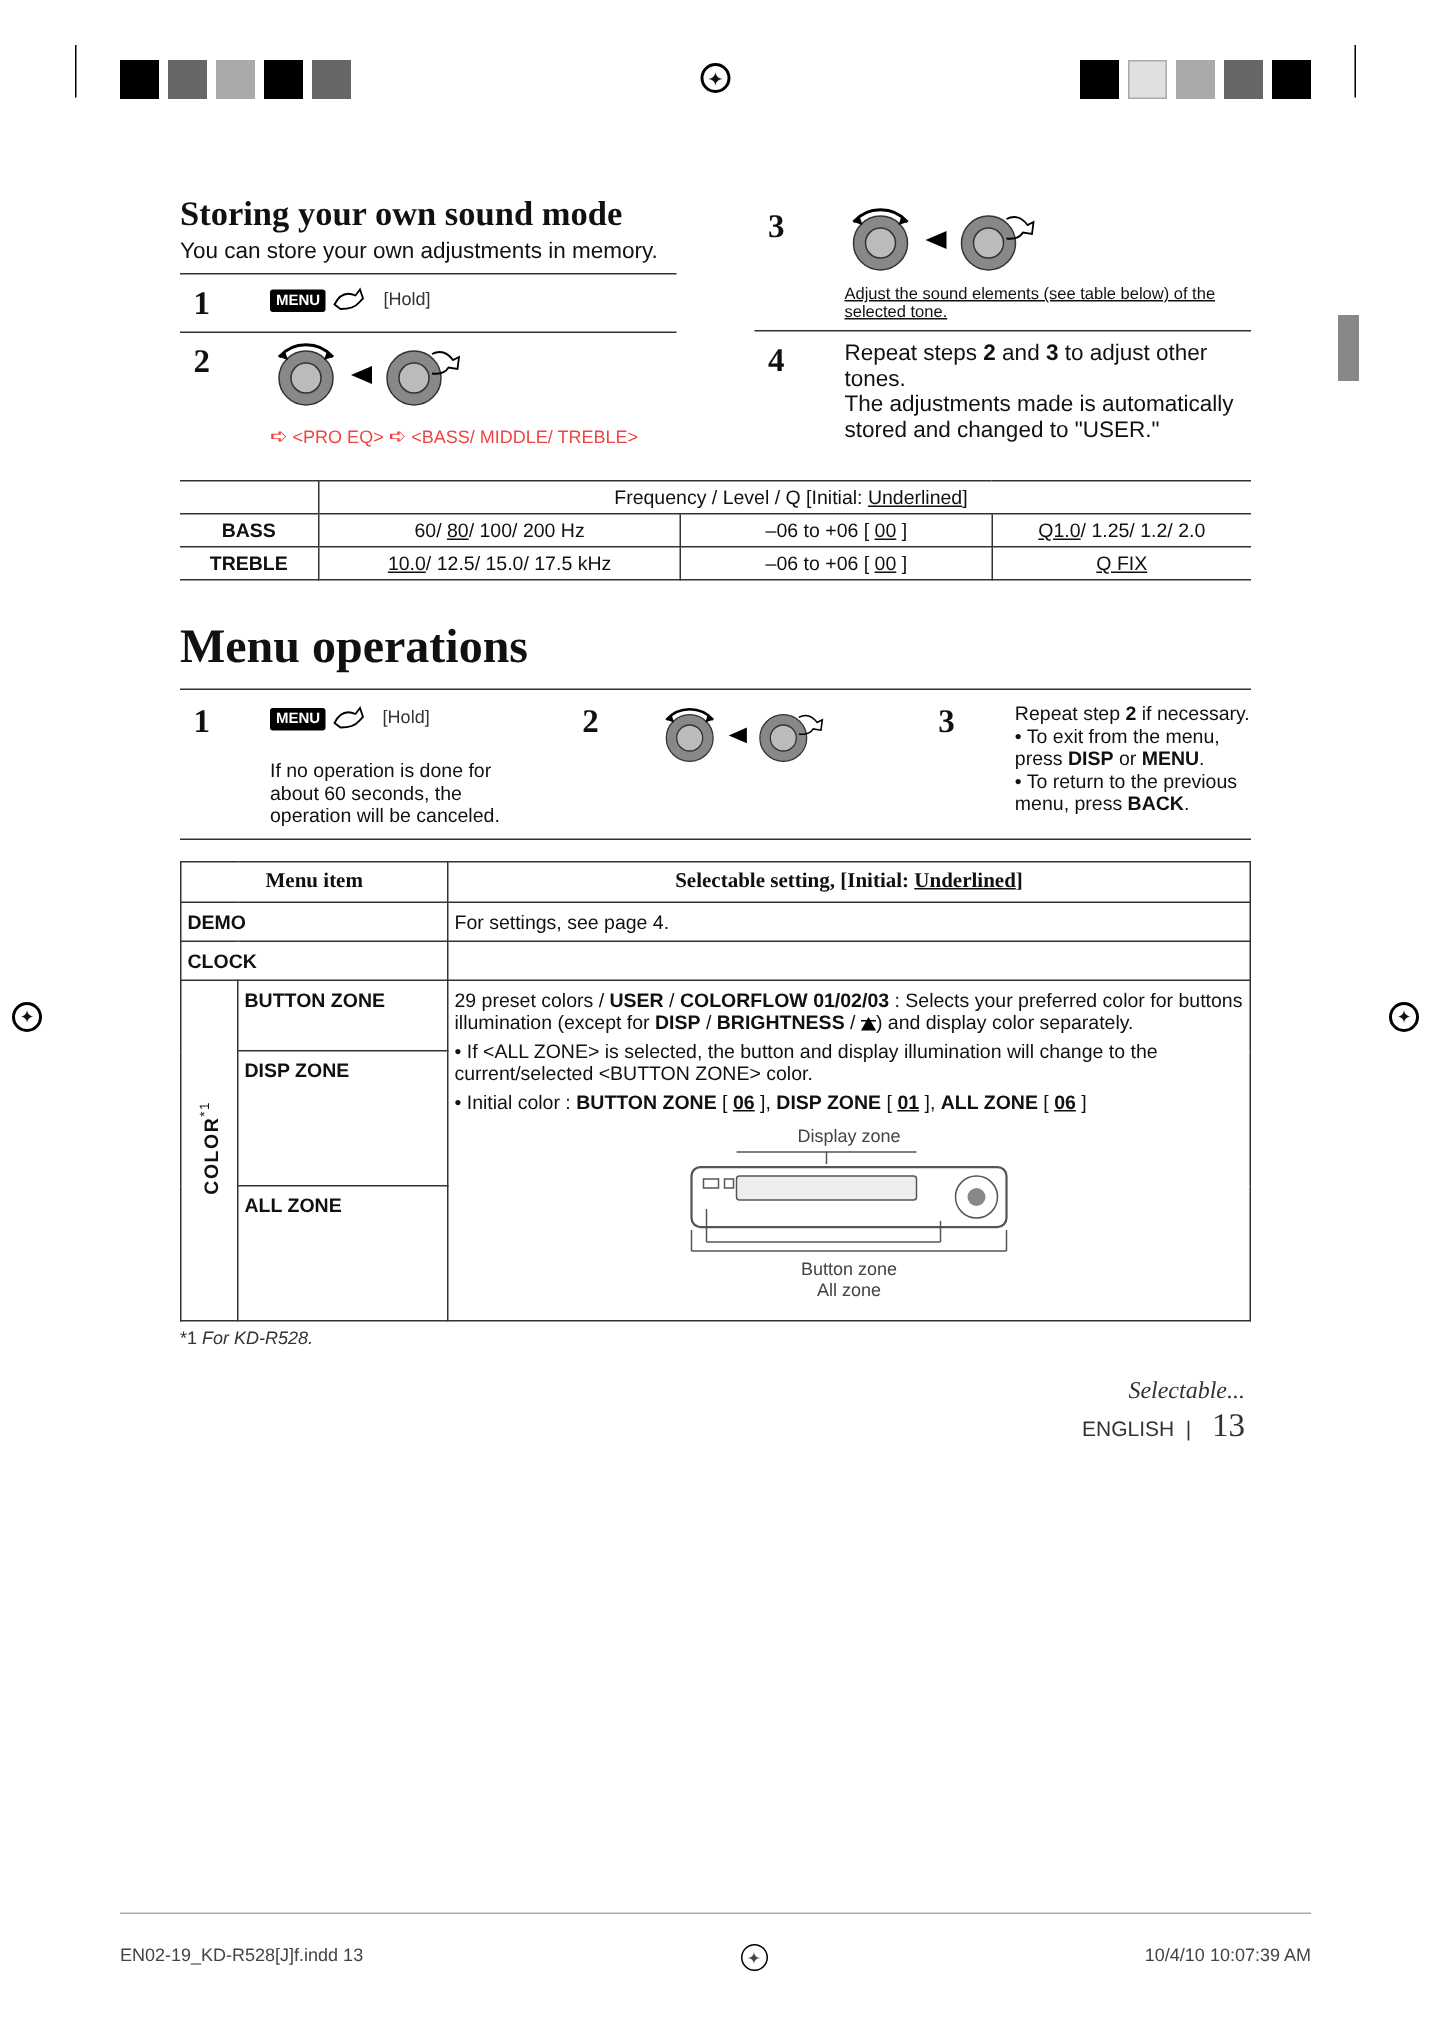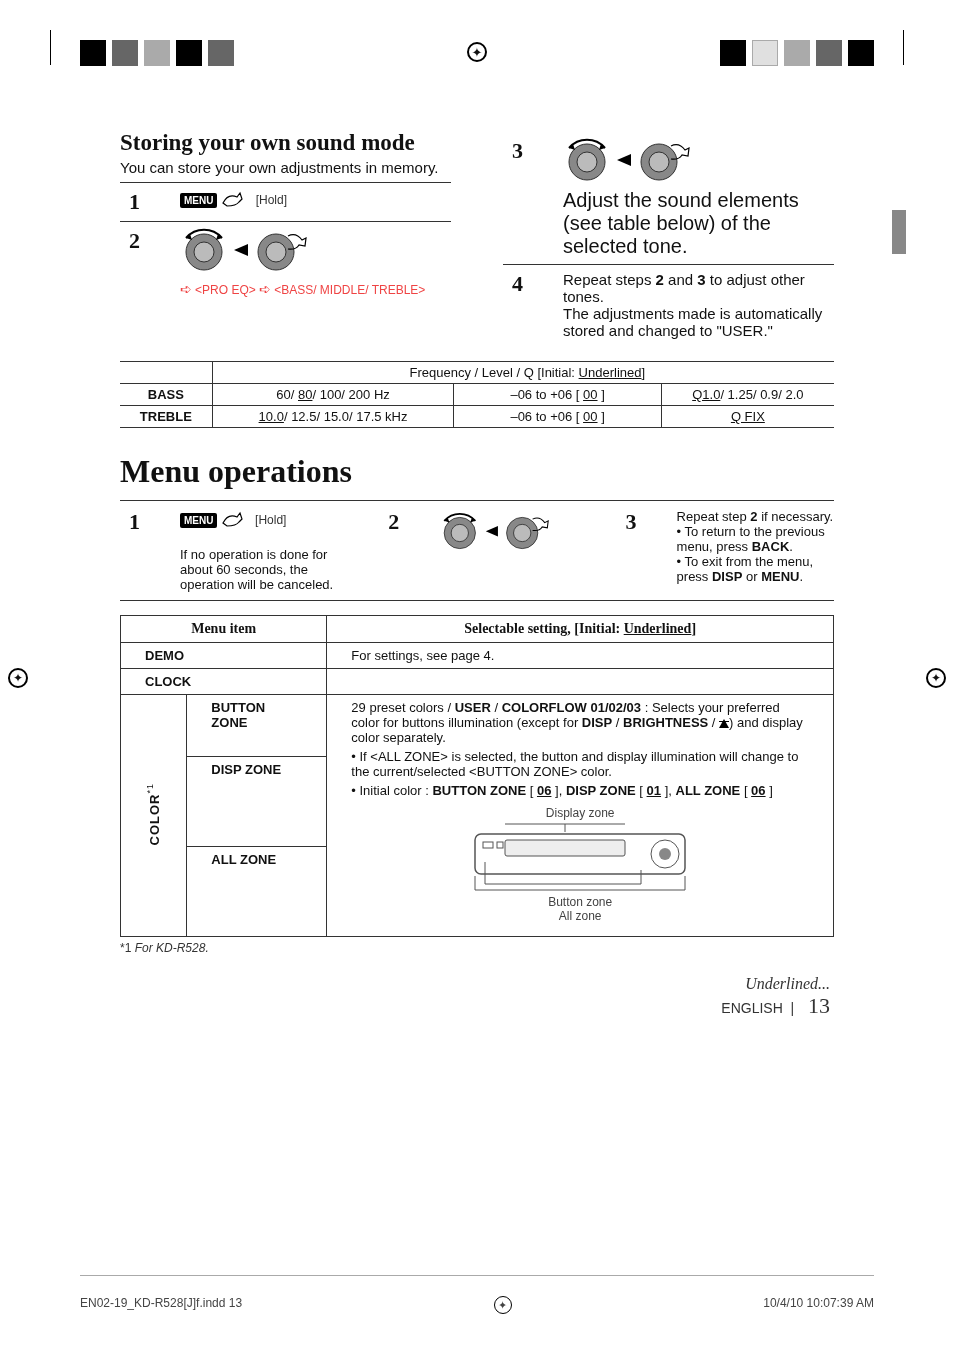--- a/index.html
+++ b/index.html
@@ -82,21 +82,21 @@
   .freq-table .header-row td { border-bottom: 0.5px solid #333; padding-left: 16px; }
   .u { text-decoration: underline; }
   h1.menu-ops {
     font-family: Georgia, "Times New Roman", serif;
     font-weight: bold; font-size: 32px; margin: 25px 0 10px 0;
   }
   .three-col { display: flex; gap: 20px; border-top: 1px solid #333; border-bottom: 0.5px solid #333; padding: 8px 0; }
   .three-col .tcol { flex: 1; font-size: 13px; }
   .three-col .tcol.first { flex: 1.1; }
   .menu-table { width: 100%; border-collapse: collapse; font-size: 13px; margin-top: 14px; border-top: 1px solid #333; border-bottom: 1px solid #333; }
-  .menu-table td, .menu-table th { border: 0.5px solid #333; padding: 5px 24px; vertical-align: top; text-align: left; }
+  .menu-table td, .menu-table th { border: 0.5px solid #333; padding: 5px 4px; vertical-align: top; text-align: left; }
   .menu-table th { font-family: Georgia, serif; font-weight: bold; font-size: 14px; text-align: center; }
   .menu-table .vcol { width: 38px; text-align: center; vertical-align: middle; }
   .menu-table .vcol span { writing-mode: vertical-rl; transform: rotate(180deg); font-weight: bold; font-size: 13px; letter-spacing: 1px; }
   .menu-table .subitem { width: 140px; font-weight: bold; }
   .diagram-box { text-align: center; padding: 8px 0; font-size: 12px; color: #444; }
   .stereo-svg { width: 250px; height: 70px; }
   .footnote { font-size: 12px; font-style: italic; color: #333; margin-top: 4px; }
   .page-footer-main { text-align: right; margin-top: 20px; font-size: 14px; color: #333; padding-right: 4px; }
   .page-footer-main .continued { font-family: Georgia, serif; font-style: italic; font-size: 16px; }
   .page-footer-main .pnum { font-family: Georgia, serif; font-size: 22px; margin-left: 6px; }
@@ -192,21 +192,21 @@
             <circle cx="24" cy="24" r="18" fill="#888" stroke="#333"></circle>
               <circle cx="24" cy="24" r="10" fill="#bbb" stroke="#333"></circle>
             <path d="M6 10 A24 24 0 0 1 42 10" fill="none" stroke="#000" stroke-width="2"></path>
             <polygon points="6,10 10,6 12,12" fill="#000"></polygon>
               <polygon points="42,10 38,6 36,12" fill="#000"></polygon>
             <polygon points="54,22 68,16 68,28" fill="#000"></polygon>
             <circle cx="96" cy="24" r="18" fill="#888" stroke="#333"></circle>
               <circle cx="96" cy="24" r="10" fill="#bbb" stroke="#333"></circle>
             <path d="M108 8 q8 -4 14 4 l4 -2 l-1 8 l-6 -1 q-3 5 -11 4" fill="none" stroke="#000" stroke-width="1.2"></path>
           </svg>
-          <div style="font-size:20px;">Adjust the sound elements (see table below) of the selected tone.</div>
+          <div style="font-size:11px;text-decoration:underline;">Adjust the sound elements (see table below) of the selected tone.</div>
         </div>
       </div>
       <hr class="step-hr">
       <div class="step-row">
         <div class="step-num">4</div>
         <div class="step-body" style="font-size:15px;">
           <span>
             <span>Repeat steps </span><b>2</b><span> and </span><b>3</b><span> to adjust other tones.</span>
           </span><br>
           <span>The adjustments made is automatically stored and changed to "USER."</span>
@@ -222,21 +222,21 @@
         <td colspan="3" style="text-align:center;">
           <span>Frequency / Level / Q     [Initial: </span><span class="u">Underlined</span><span>]</span>
         </td>
       </tr>
     </thead>
     <tbody>
       <tr>
         <td class="rowlabel">BASS</td>
         <td class="freq-col"><span>60/ </span><span class="u">80</span><span>/ 100/ 200 Hz</span></td>
         <td class="lvl-col"><span>–06 to +06 [ </span><span class="u">00</span><span> ]</span></td>
-        <td class="q-col"><span class="u">Q1.0</span><span>/ 1.25/ 0.9/ 2.0</span></td>
+        <td class="q-col"><span class="u">Q1.0</span><span>/ 1.25/ 1.2/ 2.0</span></td>
       </tr>
       <tr class="last">
         <td class="rowlabel">TREBLE</td>
         <td class="freq-col"><span class="u">10.0</span><span>/ 12.5/ 15.0/ 17.5 kHz</span></td>
         <td class="lvl-col"><span>–06 to +06 [ </span><span class="u">00</span><span> ]</span></td>
         <td class="q-col"><span class="u">Q FIX</span></td>
       </tr>
     </tbody>
   </table>
 
@@ -274,22 +274,22 @@
             <path d="M108 8 q8 -4 14 4 l4 -2 l-1 8 l-6 -1 q-3 5 -11 4" fill="none" stroke="#000" stroke-width="1.2"></path>
           </svg>
         </div>
       </div>
     </div>
     <div class="tcol">
       <div class="step-row" style="margin:0;">
         <div class="step-num">3</div>
         <div class="step-body">
           <span>Repeat step </span><b>2</b><span> if necessary.</span>
+          <div>• <span>To exit from the menu, press </span><b>DISP</b><span> or </span><b>MENU</b>.</div>
           <div>• <span>To return to the previous menu, press </span><b>BACK</b>.</div>
-          <div>• <span>To exit from the menu, press </span><b>DISP</b><span> or </span><b>MENU</b>.</div>
         </div>
       </div>
     </div>
   </div>
 
   <table class="menu-table">
     <tbody>
         <tr>
       <th colspan="2">Menu item</th>
       <th>
@@ -343,21 +343,21 @@
           <td class="subitem" style="height:90px;">ALL ZONE</td>
         </tr>
   </tbody>
     </table>
 
   <div class="footnote">
     <span style="font-style:normal;">*1  </span><span>For KD-R528.</span>
   </div>
 
   <div class="page-footer-main">
-    <span class="continued">Underlined...</span><br>
+    <span class="continued">Selectable...</span><br>
     <span>ENGLISH</span> &nbsp;<span>|</span>&nbsp; <span class="pnum">13</span>
   </div>
 
 </div>
 
 <div class="doc-footer">
   <span>EN02-19_KD-R528[J]f.indd   13</span>
   <span class="center-mark2">✦</span>
   <span>10/4/10   10:07:39 AM</span>
 </div>

